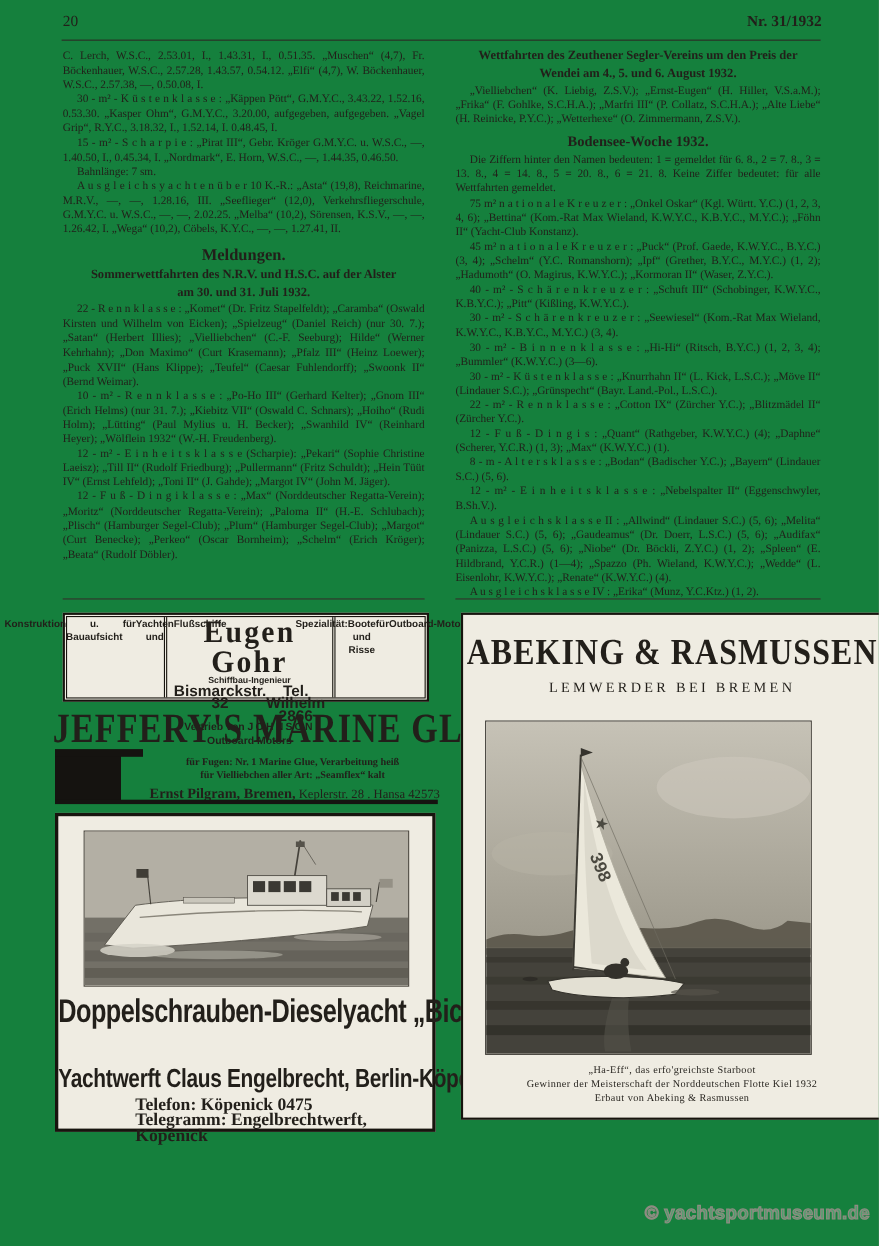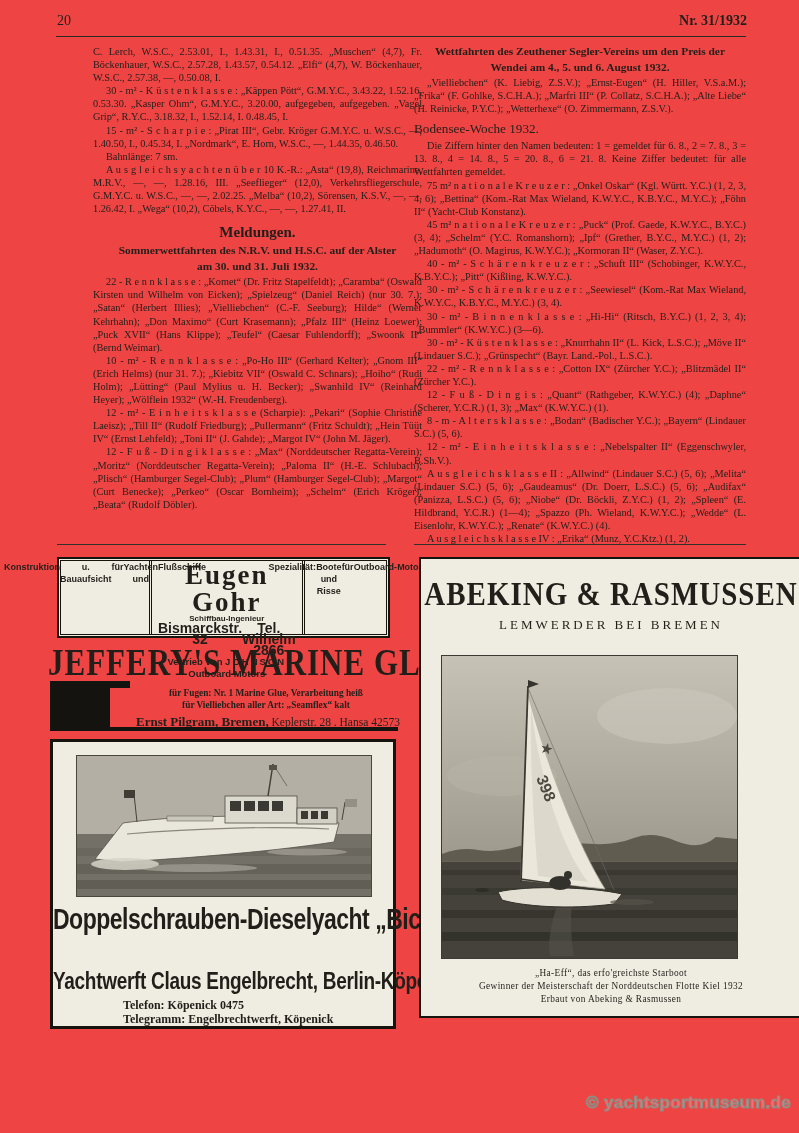--- a/index.html
+++ b/index.html
@@ -1,30 +1,30 @@
 <!DOCTYPE html>
 <html><head>
 <meta charset="utf-8">
 <style>
   html,body{margin:0;padding:0;background:#8b8880;}
-  #page{position:relative;width:799px;height:1133px;margin:0 auto;background:#ef4444;
+  #page{position:relative;width:799px;height:1133px;margin:0 auto;background:#15803d;
         font-family:"Liberation Serif","DejaVu Serif",serif;color:#221f1a;overflow:hidden;}
   
   .page-num{position:absolute;left:57px;top:13px;font-size:14px;}
   .issue-num{position:absolute;right:52px;top:13px;font-size:14px;font-weight:bold;}
   .header-rule{position:absolute;left:56px;top:36px;width:690px;height:1px;background:#2c2a24;}
   
   .col{position:absolute;top:45px;font-size:10.3px;line-height:13.1px;text-align:justify;height:500px;overflow:hidden;}
-  #col-left{left:57px;width:329px;margin-left:36px;}
+  #col-left{left:57px;width:329px;}
   #col-right{left:414px;width:332px;}
   .col p{margin:0;}
   .col p.ind{text-indent:13px;}
   .h-meld{font-size:15px;font-weight:bold;text-align:center;margin:9px 0 3px 0;line-height:17px;}
   .h-sub{font-size:11.4px;font-weight:bold;text-align:center;line-height:13.5px;margin:0 0 2px 0;text-indent:0 !important;}
-  .h-bodensee{font-size:13.2px;font-weight:normal;margin:6px 0 3px 0;line-height:15px;}
+  .h-bodensee{font-size:13.2px;font-weight:bold;text-align:center;margin:6px 0 3px 0;line-height:15px;}
   .col-rule{position:absolute;top:544px;height:1px;background:#33302a;}
   #rule-left{left:57px;width:329px;}
   #rule-right{left:414px;width:332px;}
   
   #ad-gohr{position:absolute;left:57px;top:557px;width:333px;height:81px;border:2px solid #17140e;padding:1px;box-sizing:border-box;background:#efece2;}
   .gohr-frame{border:1px solid #17140e;height:100%;display:flex;box-sizing:border-box;font-family:"Liberation Sans","DejaVu Sans",sans-serif;}
   .gohr-left,.gohr-right{width:88px;flex:none;display:flex;flex-direction:row;justify-content:center;text-align:center;font-weight:bold;font-size:9px;line-height:12px;}
   .gohr-left{border-right:3px double #17140e;}
   .gohr-right{border-left:3px double #17140e;width:92px;}
   .gohr-center{flex:1;text-align:center;padding:1px 4px;}
@@ -43,21 +43,21 @@
   .jeff-bottom{position:absolute;left:88px;top:70px;width:262px;text-align:center;white-space:nowrap;}
   .jeff-bold{font-weight:bold;font-size:13px;}
   .jeff-rest{font-size:11.5px;}
   .jeff-bar{position:absolute;left:2px;top:85px;width:348px;height:4px;background:#151310;}
   
   #ad-bicho{position:absolute;left:50px;top:739px;width:346px;height:290px;border:3px solid #17140e;box-sizing:border-box;background:#efece2;}
   .bicho-photo{position:absolute;left:23px;top:13px;width:294px;height:140px;border:1px solid #4a463e;}
   .bicho-title{position:absolute;left:0;top:160px;width:100%;text-align:center;font-family:"Liberation Sans",sans-serif;font-weight:bold;font-size:23px;transform:scaleY(1.3);transform-origin:center top;white-space:nowrap;letter-spacing:-0.5px;}
   .bicho-sub{position:absolute;left:0;top:196px;width:100%;text-align:center;font-size:12.5px;}
   .bicho-company{position:absolute;left:0;top:226px;width:100%;text-align:center;font-family:"Liberation Sans",sans-serif;font-weight:bold;font-size:19px;transform:scaleY(1.25);transform-origin:center top;white-space:nowrap;letter-spacing:-0.3px;}
-  .bicho-tel{position:absolute;left:70px;top:256px;font-size:12px;font-weight:bold;line-height:14px;}
+  .bicho-tel{position:absolute;left:70px;top:256px;font-size:16px;font-weight:bold;line-height:14px;}
   
   #ad-abeking{position:absolute;left:419px;top:557px;width:384px;height:461px;border:2px solid #17140e;box-sizing:border-box;background:#efece2;}
   .abek-title{position:absolute;left:0;top:16px;width:100%;text-align:center;font-family:"Liberation Serif",serif;font-weight:bold;font-size:29px;letter-spacing:1px;transform:scaleY(1.15);transform-origin:center top;white-space:nowrap;}
   .abek-sub{position:absolute;left:0;top:58px;width:100%;text-align:center;font-size:13px;letter-spacing:3px;}
   .abek-photo{position:absolute;left:20px;top:96px;width:295px;height:302px;border:1px solid #3c3a34;}
   .abek-cap{position:absolute;left:0;width:100%;text-align:center;font-size:9.3px;line-height:12.5px;letter-spacing:0.4px;}
   
   #watermark{position:absolute;top:1093px;right:8px;font-family:"Liberation Sans",sans-serif;font-weight:bold;font-size:17px;color:rgba(255,255,255,0.25);-webkit-text-stroke:1.1px #8f8b82;letter-spacing:0.3px;padding-left:12px;}
 </style>
 </head>

